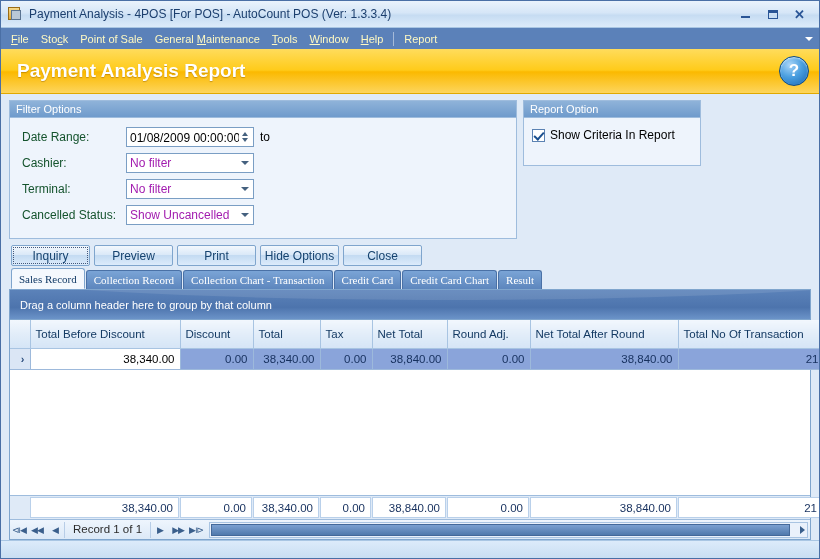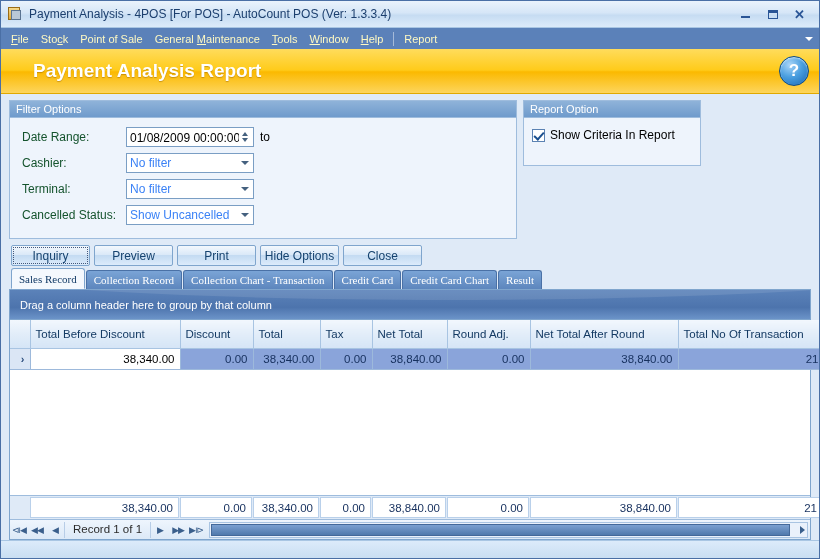--- a/index.html
+++ b/index.html
@@ -103,21 +103,21 @@
   }
 
   
   .banner {
     height: 45px;
     background: linear-gradient(to bottom, #ffd githoff 0%, #ffd24a 0%, #fdc500 52%, #fcb700 53%, #ffd766 100%);
     background: linear-gradient(to bottom, #ffdc5c 0%, #ffcb1a 48%, #fbb900 52%, #fdd55c 100%);
     border-bottom: 1px solid #e0a800;
     display: flex;
     align-items: center;
-    padding: 0 10px 0 32px;
+    padding: 0 10px 0 16px;
     flex: 0 0 auto;
   }
   .banner-title {
     flex: 1 1 auto;
     font-size: 19px;
     font-weight: bold;
     color: #ffffff;
     text-shadow: 0 1px 1px rgba(140,90,0,0.45);
     letter-spacing: 0px;
   }
@@ -224,21 +224,21 @@
     width: 128px; height: 20px;
     background: #ffffff;
     border: 1px solid #7a9ec4;
     display: flex; align-items: center;
     position: relative;
   }
   .combo-val {
     flex: 1 1 auto;
     font-size: 12px;
     padding-left: 3px;
-    color: #3b82f6;
+    color: #a21caf;
     white-space: nowrap; overflow: hidden;
   }
   .combo-arrow {
     width: 16px; height: 100%;
     display: flex; align-items: center; justify-content: center;
     flex: 0 0 auto;
   }
   .combo-arrow i {
     width: 0; height: 0;
     border-left: 4px solid transparent;

